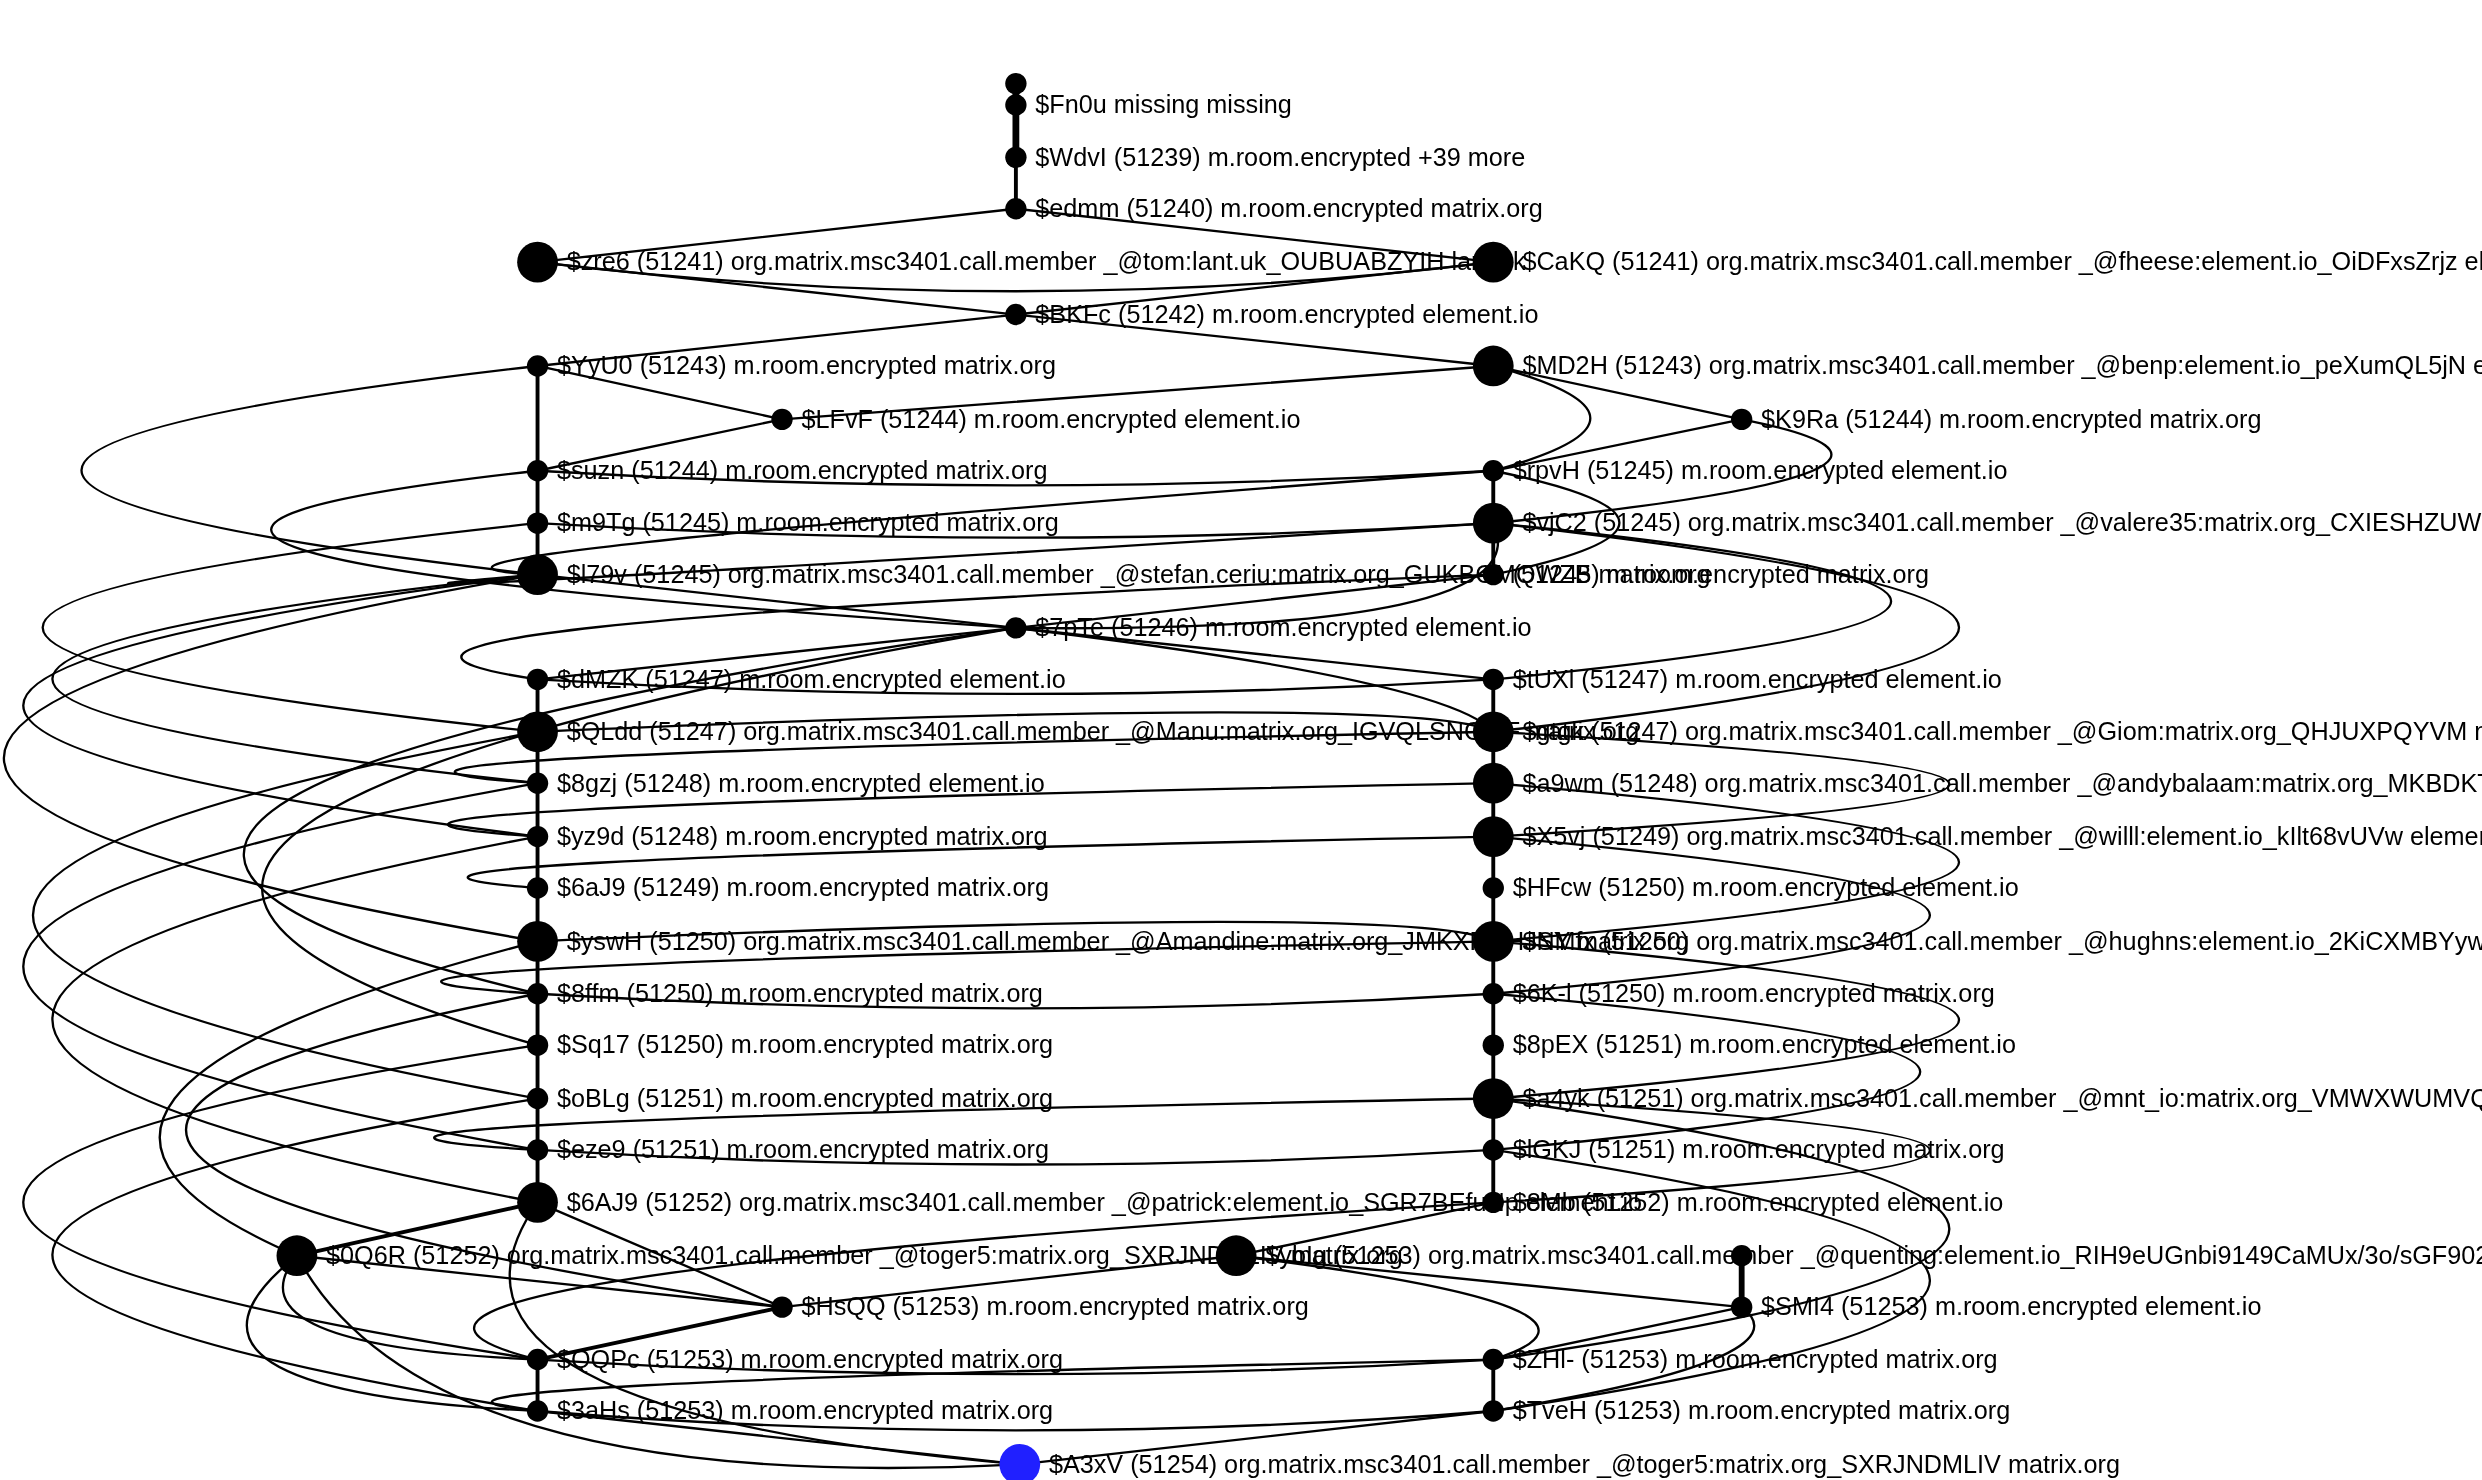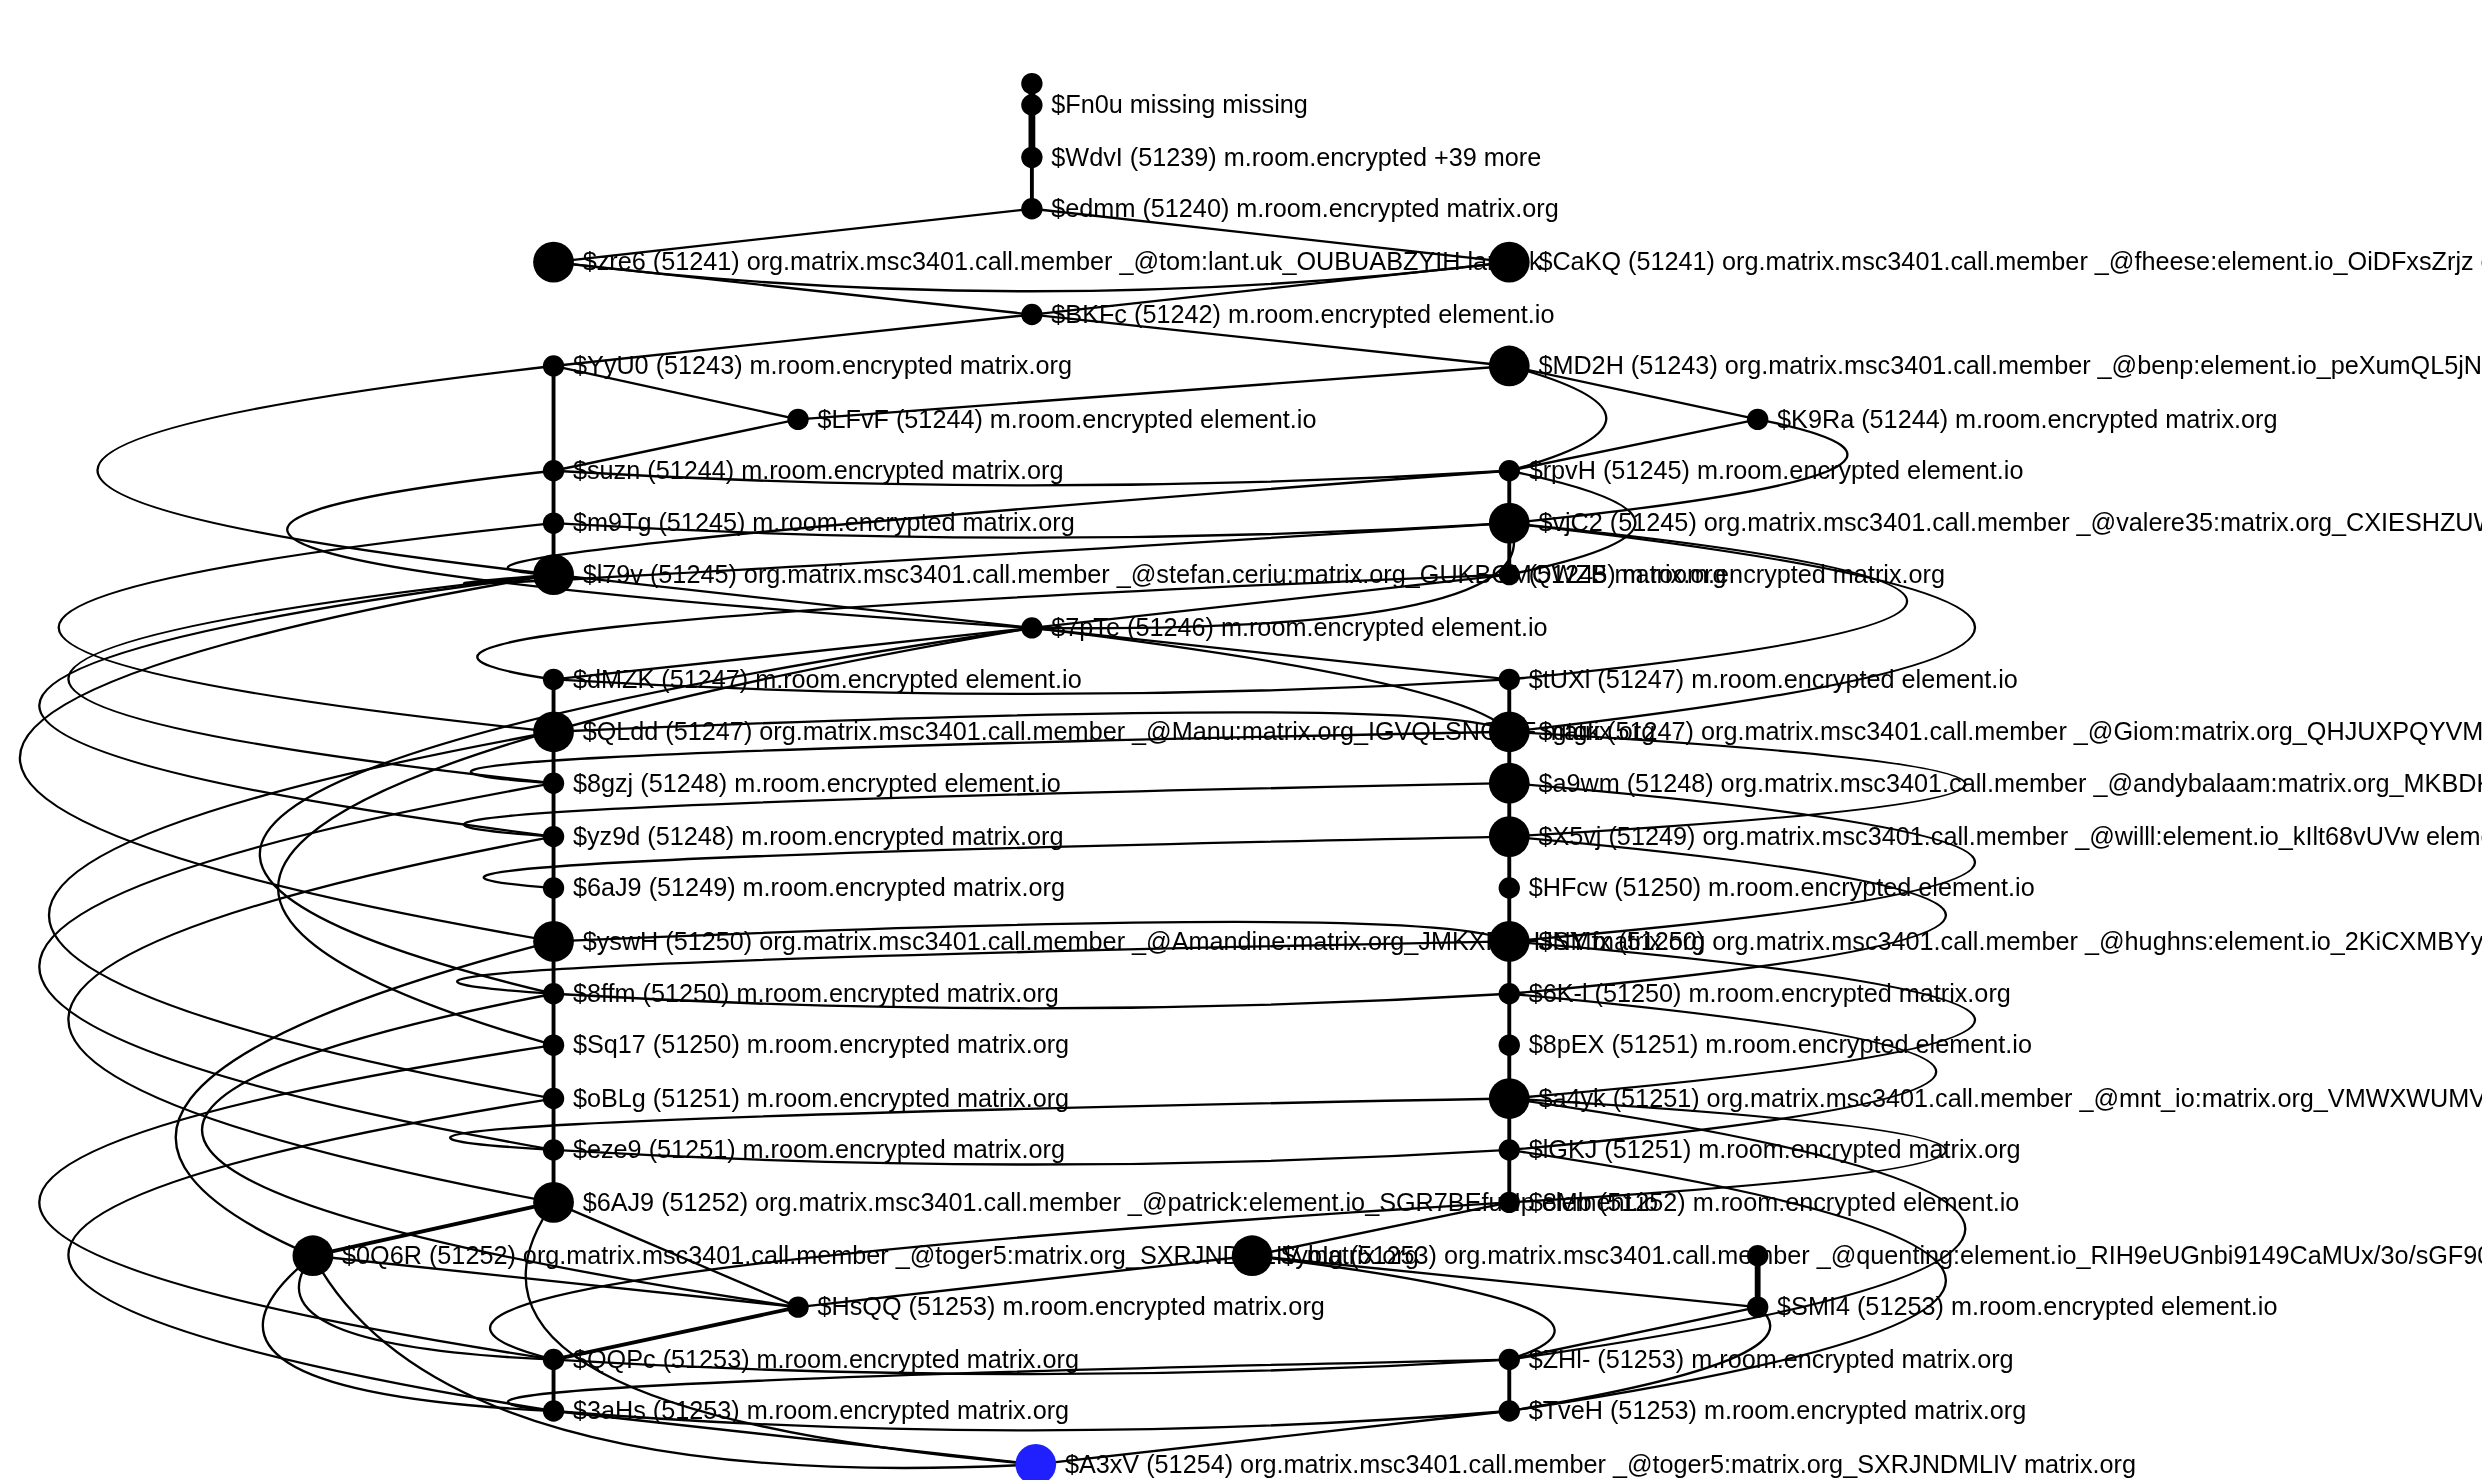--- a/index.html
+++ b/index.html
@@ -9,21 +9,20 @@
     width: 2482px;
     height: 1481px;
     overflow: hidden;
     font-family: "Liberation Sans", sans-serif;
   }
   .stage {
     position: relative;
     width: 2230px;
     height: 1481px;
     background: #ffffff;
-    margin-left: 16px;
   }
   svg { display: block; }
   text.node-label {
     font-family: "Liberation Sans", sans-serif;
     font-size: 26px;
     fill: #000000;
   }
   path.edge {
     fill: none;
     stroke-linecap: round;

